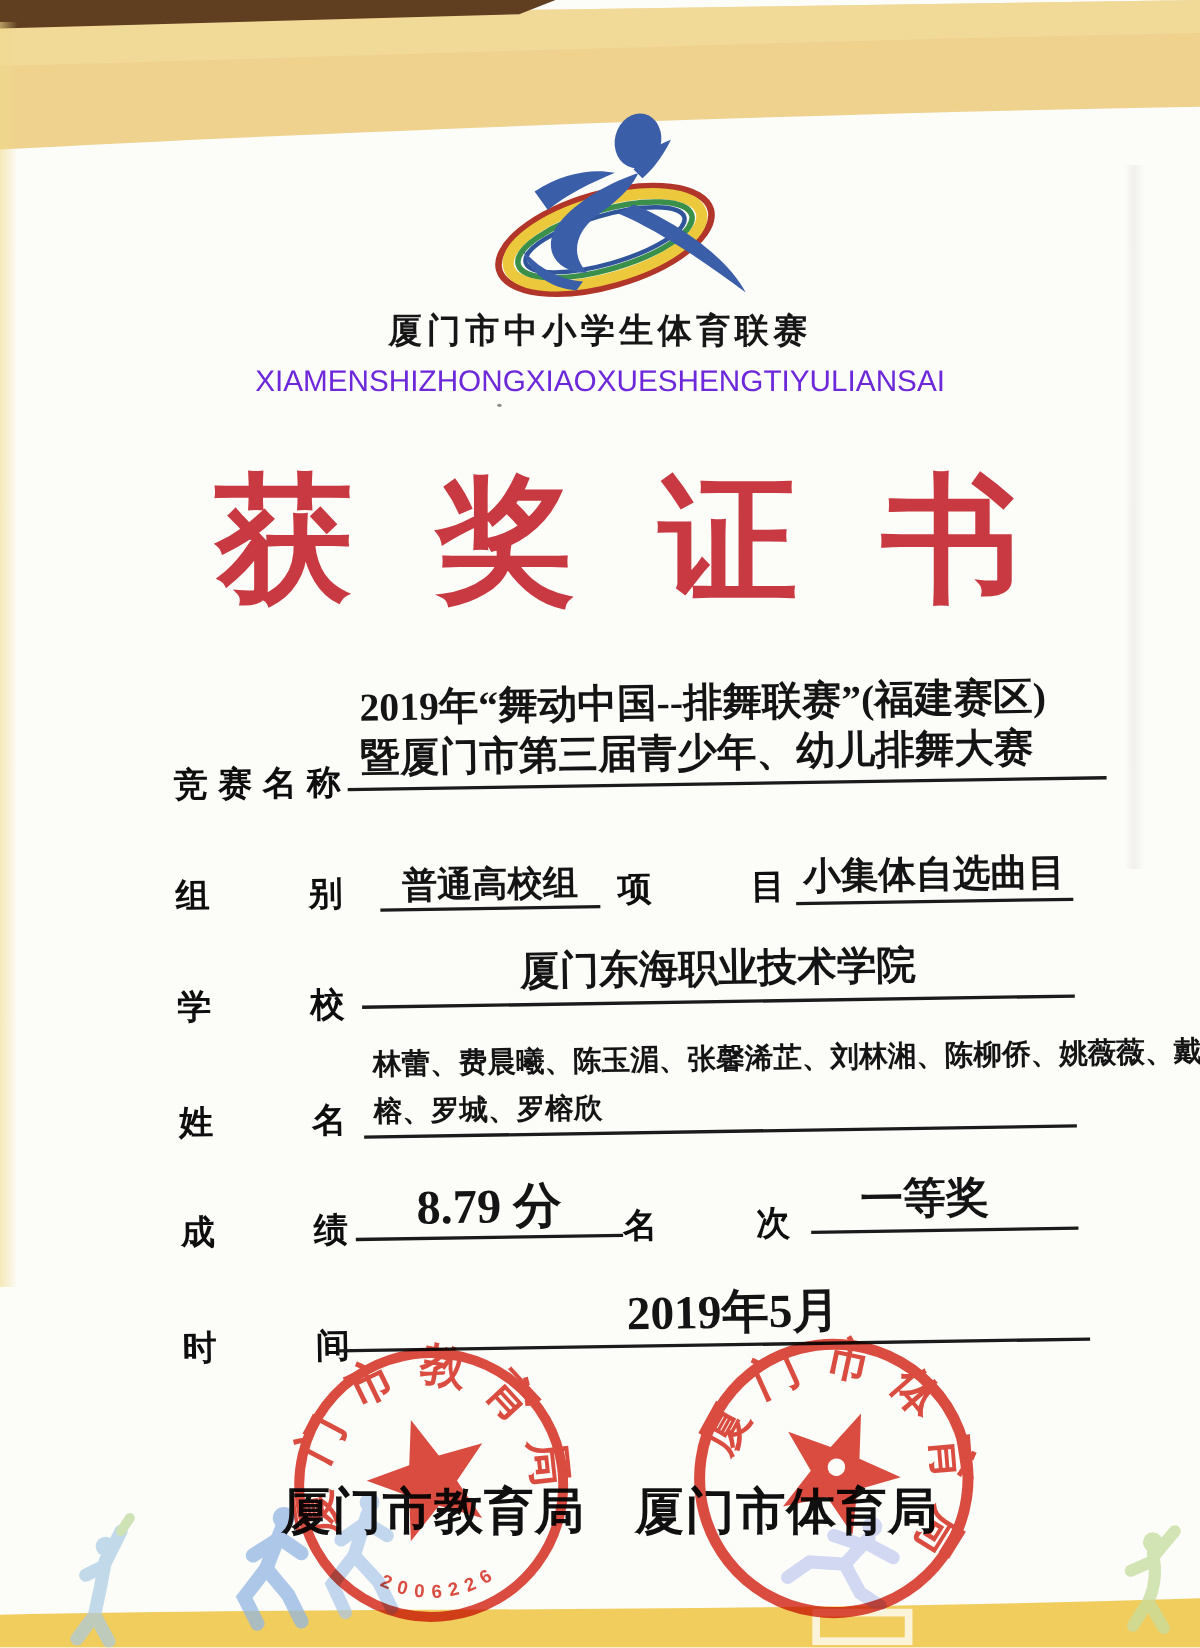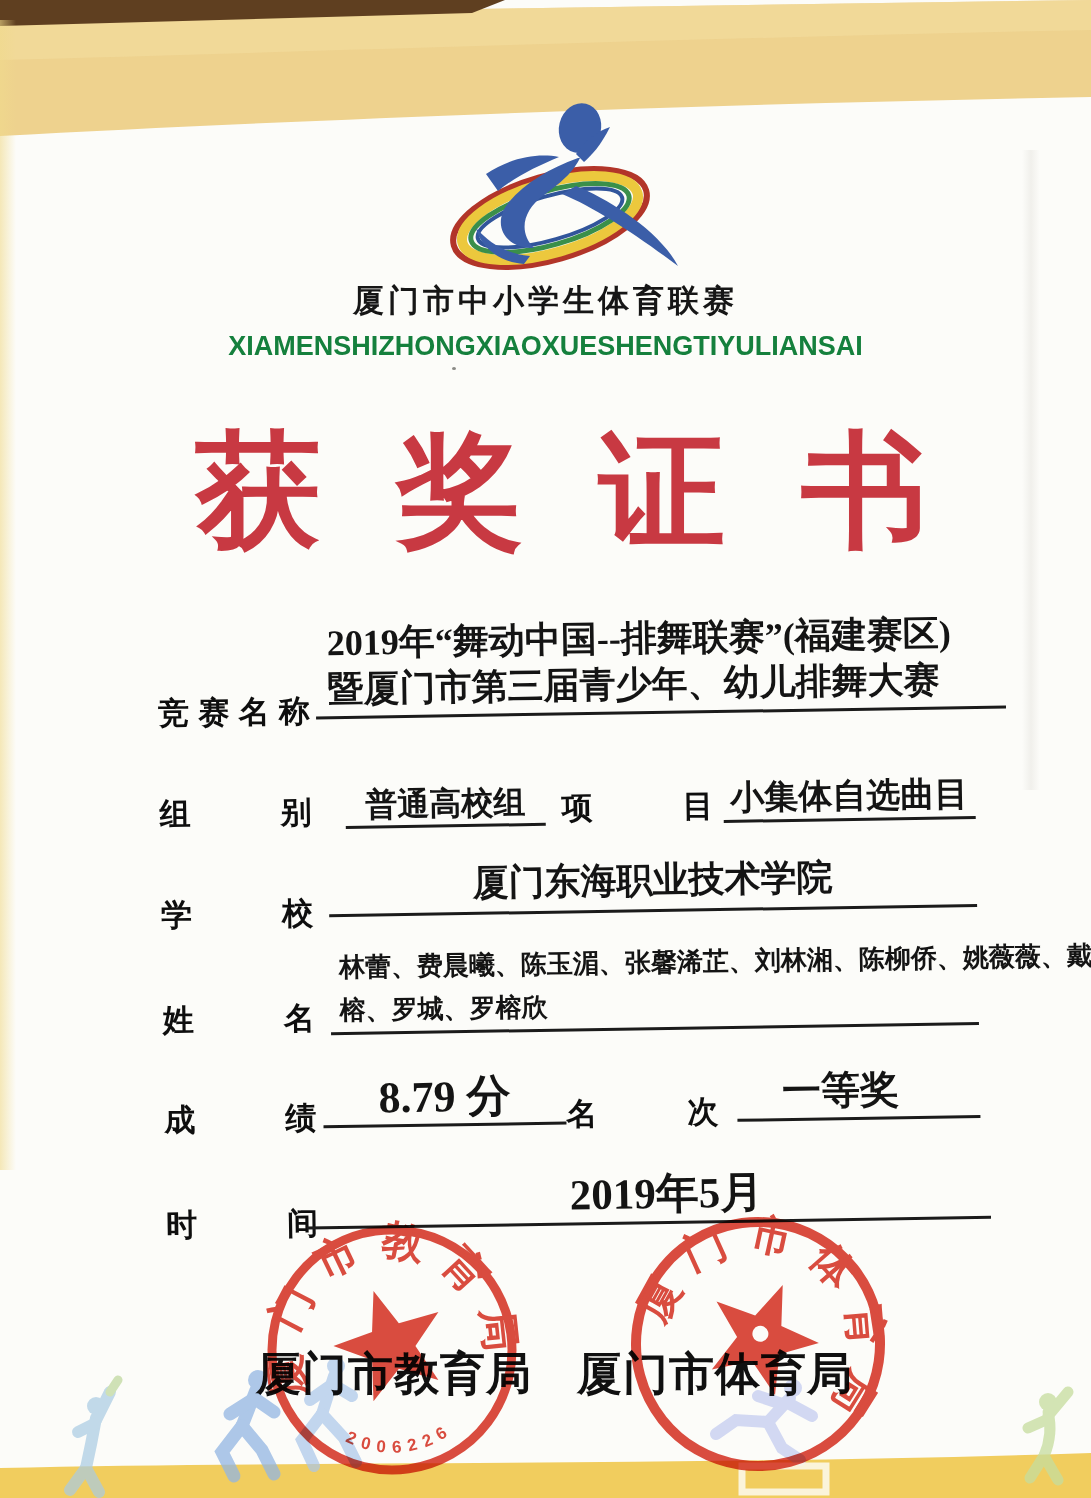--- a/index.html
+++ b/index.html
@@ -11,21 +11,21 @@
   .edge-left{position:absolute;left:0;top:20px;width:16px;height:1150px;
              background:linear-gradient(to right,rgba(240,218,140,.6),rgba(240,218,140,0));}
   .fold-shadow{position:absolute;left:1022px;top:150px;width:18px;height:640px;
              background:linear-gradient(to right,rgba(0,0,0,0),rgba(90,80,60,.07),rgba(0,0,0,0));}
   .speck{position:absolute;left:452px;top:367px;width:4px;height:3px;border-radius:50%;background:#8a8a86;}
   
   .logo{position:absolute;left:428px;top:96px;}
   .org-title{position:absolute;left:50%;top:280px;transform:translateX(-50%);
              white-space:nowrap;font-weight:bold;font-size:31px;letter-spacing:4px;color:#161616;}
   .org-pinyin{position:absolute;left:50%;top:331px;transform:translateX(-50%);
-              white-space:nowrap;font-weight:bold;font-size:27px;letter-spacing:0;color:#15803d;}
+              white-space:nowrap;font-weight:normal;font-size:27px;letter-spacing:0;color:#6d28d9;}
   .award-title{position:absolute;left:195px;top:408px;width:732px;height:155px;
                font-family:"Liberation Serif",serif;font-weight:bold;font-size:126px;color:#c83942;}
   [data-justify-chars]{display:flex;justify-content:space-between;}
   
   .fields{position:absolute;left:162px;top:608px;width:870px;height:650px;
           transform:rotate(-0.9deg);transform-origin:50% 55%;}
   .lbl{position:absolute;width:152px;font-weight:bold;font-size:31px;color:#0e0e0e;}
   .val{position:absolute;border-bottom:3px solid #1b1b1b;box-sizing:border-box;
        font-family:"Liberation Serif",serif;font-weight:600;color:#141414;}
   .center{text-align:center;}

